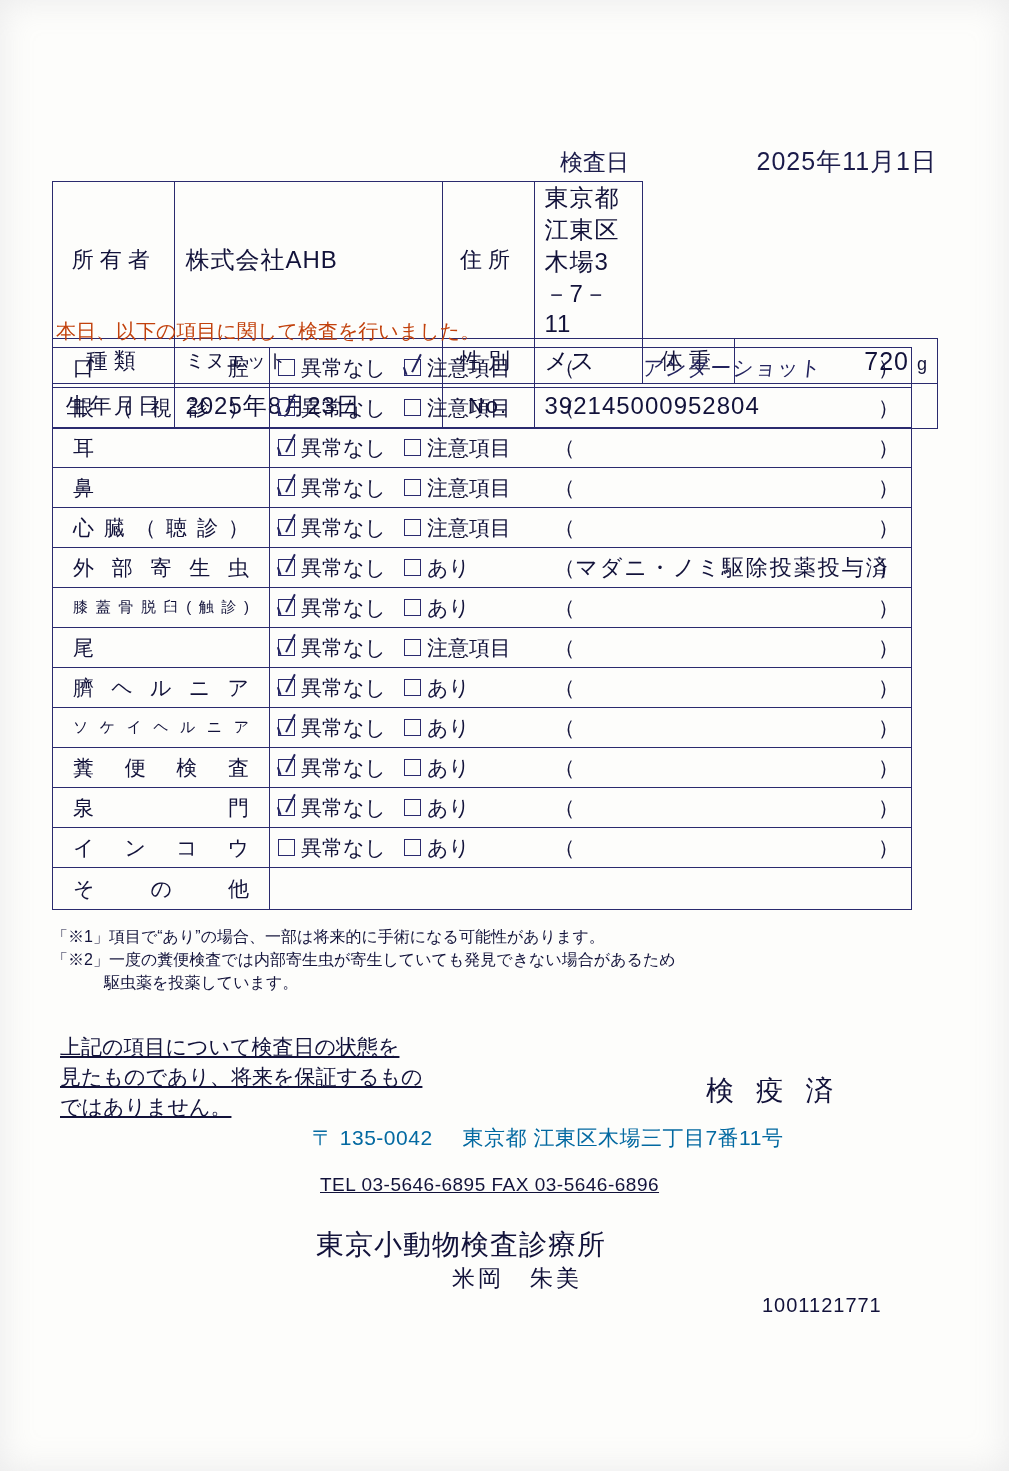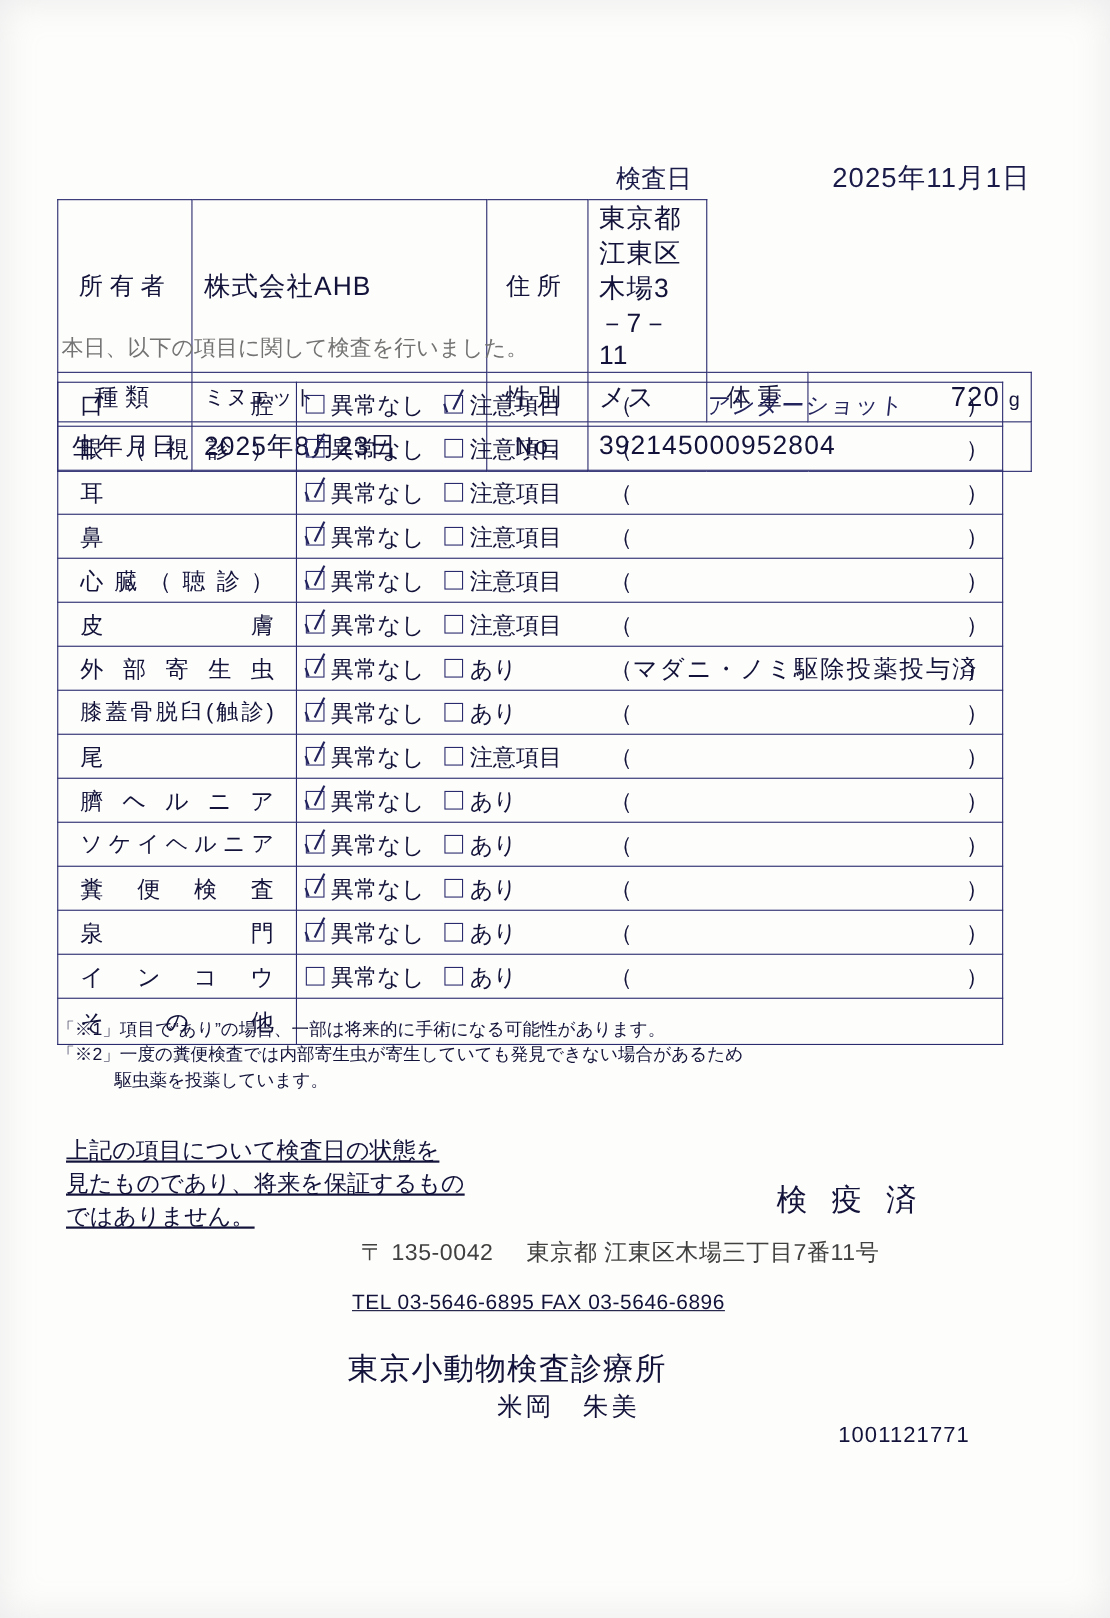--- a/index.html
+++ b/index.html
@@ -83,23 +83,23 @@
   td.lbl.tight { letter-spacing: 2px; }
   .val-big { font-size: 24px; letter-spacing: 1px; }
   .val-small { font-size: 19px; letter-spacing: 1px; }
   .weight-cell { text-align: right; padding-right: 10px; }
   .weight-num { font-size: 25px; letter-spacing: 1px; }
   .weight-unit { font-size: 18px; margin-left: 8px; }
 
   .intro {
     position: absolute;
     left: 56px;
-    top: 303px;
+    top: 318px;
     font-size: 20px;
-    color: #737373;
+    color: #c2410c;
   }
 
   
   table.check {
     position: absolute;
     left: 52px;
     top: 347px;
     width: 860px;
     border-collapse: collapse;
     font-size: 21px;
@@ -111,21 +111,21 @@
     vertical-align: middle;
   }
   td.item {
     width: 176px;
     text-align: justify;
     text-align-last: justify;
     padding: 0 20px;
     white-space: nowrap;
     font-size: 21px;
   }
-  td.item.small { font-size: 20px; text-align-last: justify; }
+  td.item.small { font-size: 15px; text-align-last: justify; }
   td.opts { padding: 0 0 0 8px; position: relative; }
 
   .optwrap { display: flex; align-items: flex-start; }
   .opt1 { width: 126px; display: flex; align-items: center; }
   .opt2 { width: 150px; display: flex; align-items: center; }
   .box {
     display: inline-block;
     width: 15px; height: 15px;
     border: 1.6px solid #2a2a6e;
     margin-right: 6px;
@@ -198,25 +198,25 @@
     position: absolute;
     left: 706px;
     top: 1072px;
     font-size: 28px;
     letter-spacing: 7px;
     color: #12123a;
   }
 
   .addr {
     position: absolute;
-    left: 328px;
+    left: 312px;
     top: 1124px;
     font-size: 21px;
     letter-spacing: 0.5px;
-    color: #404040;
+    color: #0369a1;
   }
   .addr .gap { display: inline-block; width: 30px; }
   .tel {
     position: absolute;
     left: 320px;
     top: 1174px;
     font-size: 19px;
     letter-spacing: 0.5px;
     color: #12123a;
     text-decoration: underline;
@@ -380,40 +380,20 @@
               </div>
               <div class="paren">
                 <span>（</span>
                 <span class="paren-note"></span>
                 <span>）</span>
               </div>
             </div>
           </td>
         </tr>
         <tr>
-          <td class="item">皮膚</td>
-          <td class="opts">
-            <div class="optwrap">
-              <div class="opt1">
-                <span class="box checked"></span>
-                <span>異常なし</span>
-              </div>
-              <div class="opt2">
-                <span class="box"></span>
-                <span>注意項目</span>
-              </div>
-              <div class="paren">
-                <span>（</span>
-                <span class="paren-note"></span>
-                <span>）</span>
-              </div>
-            </div>
-          </td>
-        </tr>
-        <tr>
           <td class="item">外部寄生虫</td>
           <td class="opts">
             <div class="optwrap">
               <div class="opt1">
                 <span class="box checked"></span>
                 <span>異常なし</span>
               </div>
               <div class="opt2">
                 <span class="box"></span>
                 <span>あり</span>

